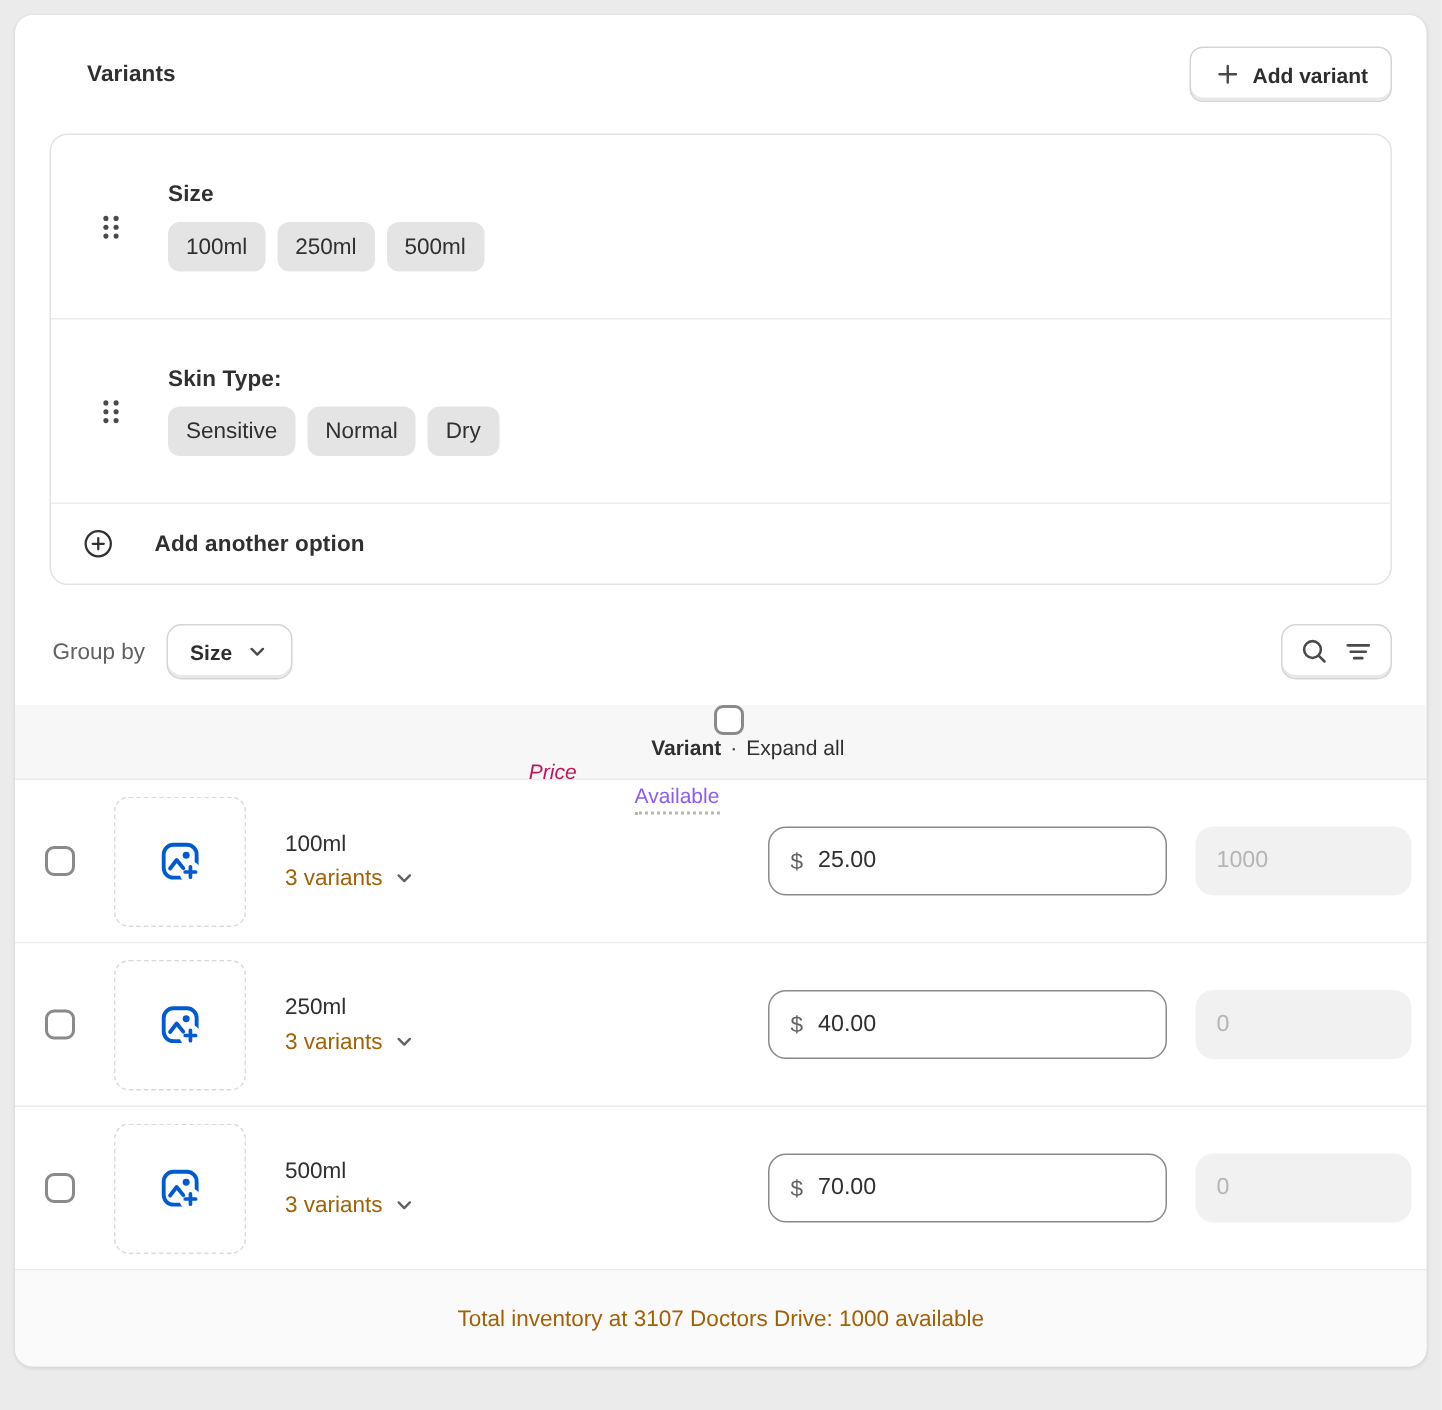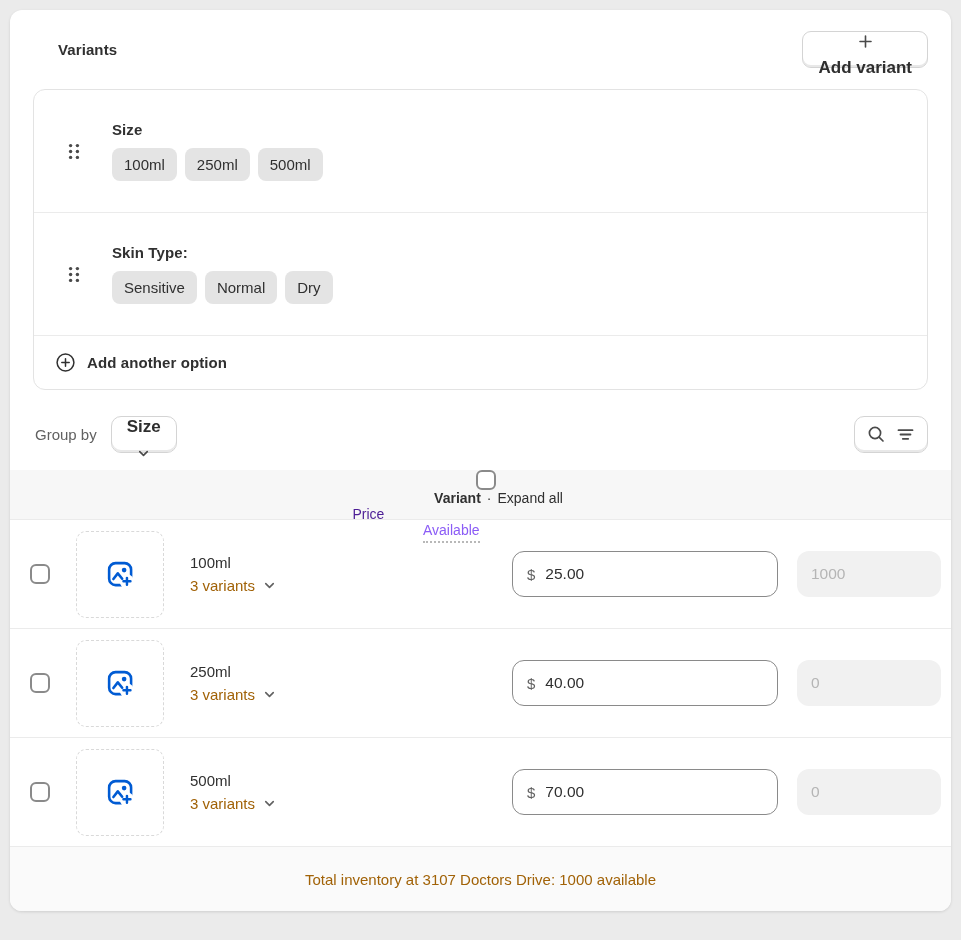--- a/index.html
+++ b/index.html
@@ -26,24 +26,23 @@
     padding:21px 23px 21px 25px;
     margin-left:23px;
   }
   .card-title { font-size:15px; font-weight:700; letter-spacing:.1px; }
   .btn {
     display:inline-flex; align-items:center; gap:7px;
     background:#ffffff;
     border:1px solid #d4d4d4;
     border-radius:9px;
     box-shadow:inset 0 -2px 0 rgba(0,0,0,.09);
-    font-size:17px; font-weight:600; color:#2e2e2e;
+    font-size:14px; font-weight:600; color:#2e2e2e;
     padding:0 15px; height:37px; cursor:pointer;
     font-family:inherit;
-    flex-direction:column;
   }
   .btn svg { flex:0 0 auto; }
 
   
   .options-box {
     margin:0 23px;
     border:1px solid #e3e3e3;
     border-radius:12px;
   }
   .option-row {
@@ -58,21 +57,21 @@
   .chip {
     background:#e4e4e4; color:#303030;
     border-radius:8px; padding:7px 12px;
     font-size:15px; line-height:19px;
   }
   .add-option-row {
     display:flex; align-items:center; gap:11px;
     padding:16px 24px 16px 21px;
     cursor:pointer;
   }
-  .add-option-label { font-size:15px; font-weight:650; letter-spacing:.1px; }
+  .add-option-label { font-size:15px; font-weight:650; letter-spacing:.1px;margin-left:16px; }
 
   
   .toolbar {
     display:flex; align-items:center; justify-content:space-between;
     padding:26px 23px 17px 25px;
   }
   .toolbar-left { display:flex; align-items:center; gap:14px; }
   .groupby-label { font-size:15px; color:#616161; }
   .select-btn { border-radius:10px; gap:9px; }
   .iconbar-btn {
@@ -90,21 +89,21 @@
     display:flex; align-items:center;
     background:#f7f7f7;
     height:50px;
     padding:0 10px 0 20px;
     border-bottom:1px solid #ebebeb;
     font-size:14px;
     flex-direction:column;
   }
   .th-variant { flex:1; margin-left:26px; color:#303030; display:flex; align-items:center; gap:6px; }
   .th-variant .v-strong { font-weight:600; }
-  .th-price { width:266px; color:#4c1d95; }
+  .th-price { width:266px; color:#be185d;font-style:italic; }
   .th-avail { width:144px; margin-left:19px; color:#8b5cf6; }
   .th-avail span {
     display:inline-block;
     border-bottom:2px dotted #b8b8b8;
     padding-bottom:3px;
   }
   .checkbox {
     width:20px; height:20px; flex:0 0 auto;
     background:#fff;
     border:2px solid #8a8a8a;

